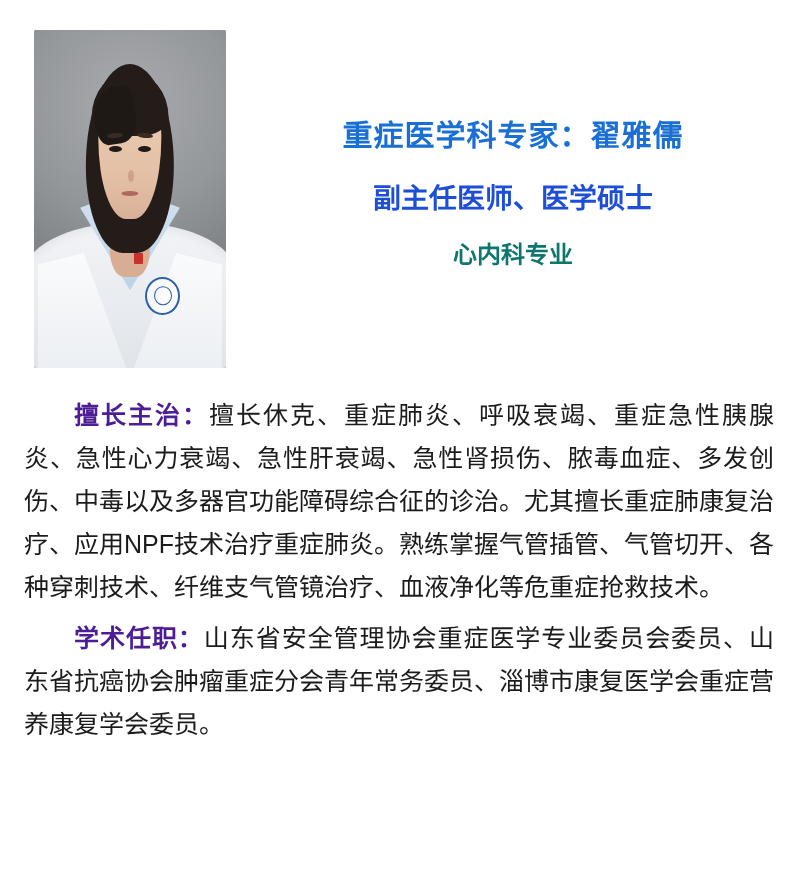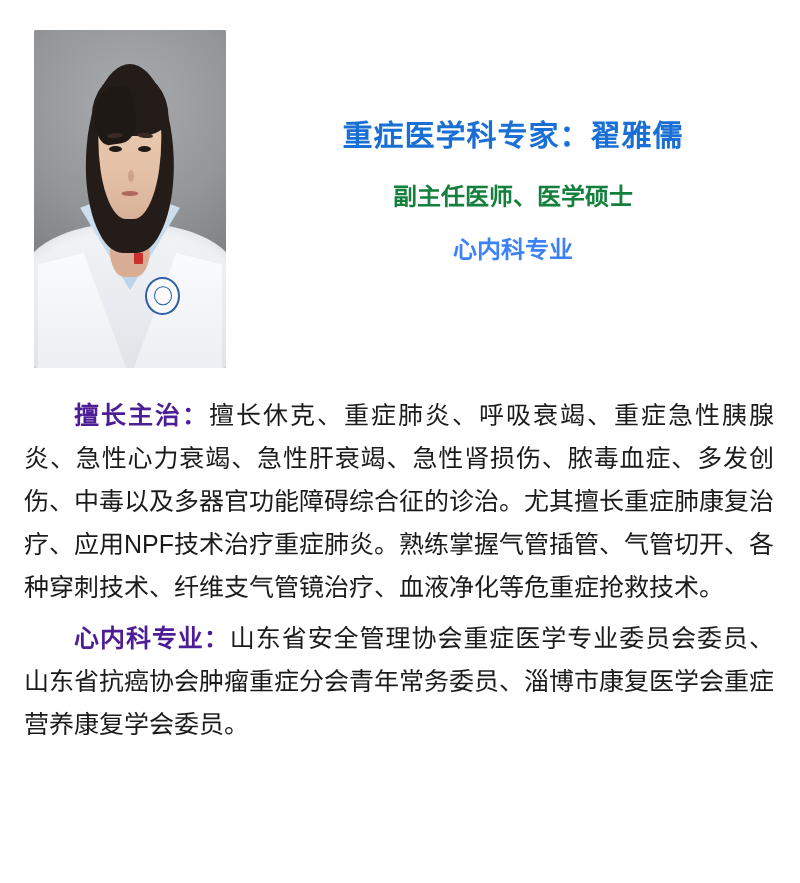--- a/index.html
+++ b/index.html
@@ -221,30 +221,30 @@
     color: #1f6fd0;
   }
   .title-main {
     font-size: 30px;
     font-weight: bold;
     letter-spacing: 1px;
     color: #1a6fd4;
     line-height: 1.3;
   }
   .title-sub {
-    font-size: 24px;
+    font-size: 28px;
     font-weight: bold;
-    color: #15803d;
+    color: #1d4ed8;
     margin-top: 26px;
     line-height: 1.3;
   }
   .title-sub2 {
     font-size: 24px;
     font-weight: bold;
-    color: #3b82f6;
+    color: #0f766e;
     margin-top: 22px;
     line-height: 1.3;
   }
   
   .body {
     padding: 26px 26px 0 24px;
     box-sizing: border-box;
   }
   .para {
     font-size: 25px;
@@ -301,18 +301,18 @@
 
   </div>
 
   <div class="body">
 
     <p class="para">
       <span class="lead">擅长主治：</span><span>擅长休克、重症肺炎、呼吸衰竭、重症急性胰腺炎、急性心力衰竭、急性肝衰竭、急性肾损伤、脓毒血症、多发创伤、中毒以及多器官功能障碍综合征的诊治。尤其擅长重症肺康复治疗、应用NPF技术治疗重症肺炎。熟练掌握气管插管、气管切开、各种穿刺技术、纤维支气管镜治疗、血液净化等危重症抢救技术。</span>
     </p>
 
     <p class="para">
-      <span class="lead">心内科专业：</span><span>山东省安全管理协会重症医学专业委员会委员、山东省抗癌协会肿瘤重症分会青年常务委员、淄博市康复医学会重症营养康复学会委员。</span>
+      <span class="lead">学术任职：</span><span>山东省安全管理协会重症医学专业委员会委员、山东省抗癌协会肿瘤重症分会青年常务委员、淄博市康复医学会重症营养康复学会委员。</span>
     </p>
 
   </div>
 
 </div>
 
 </body></html>

